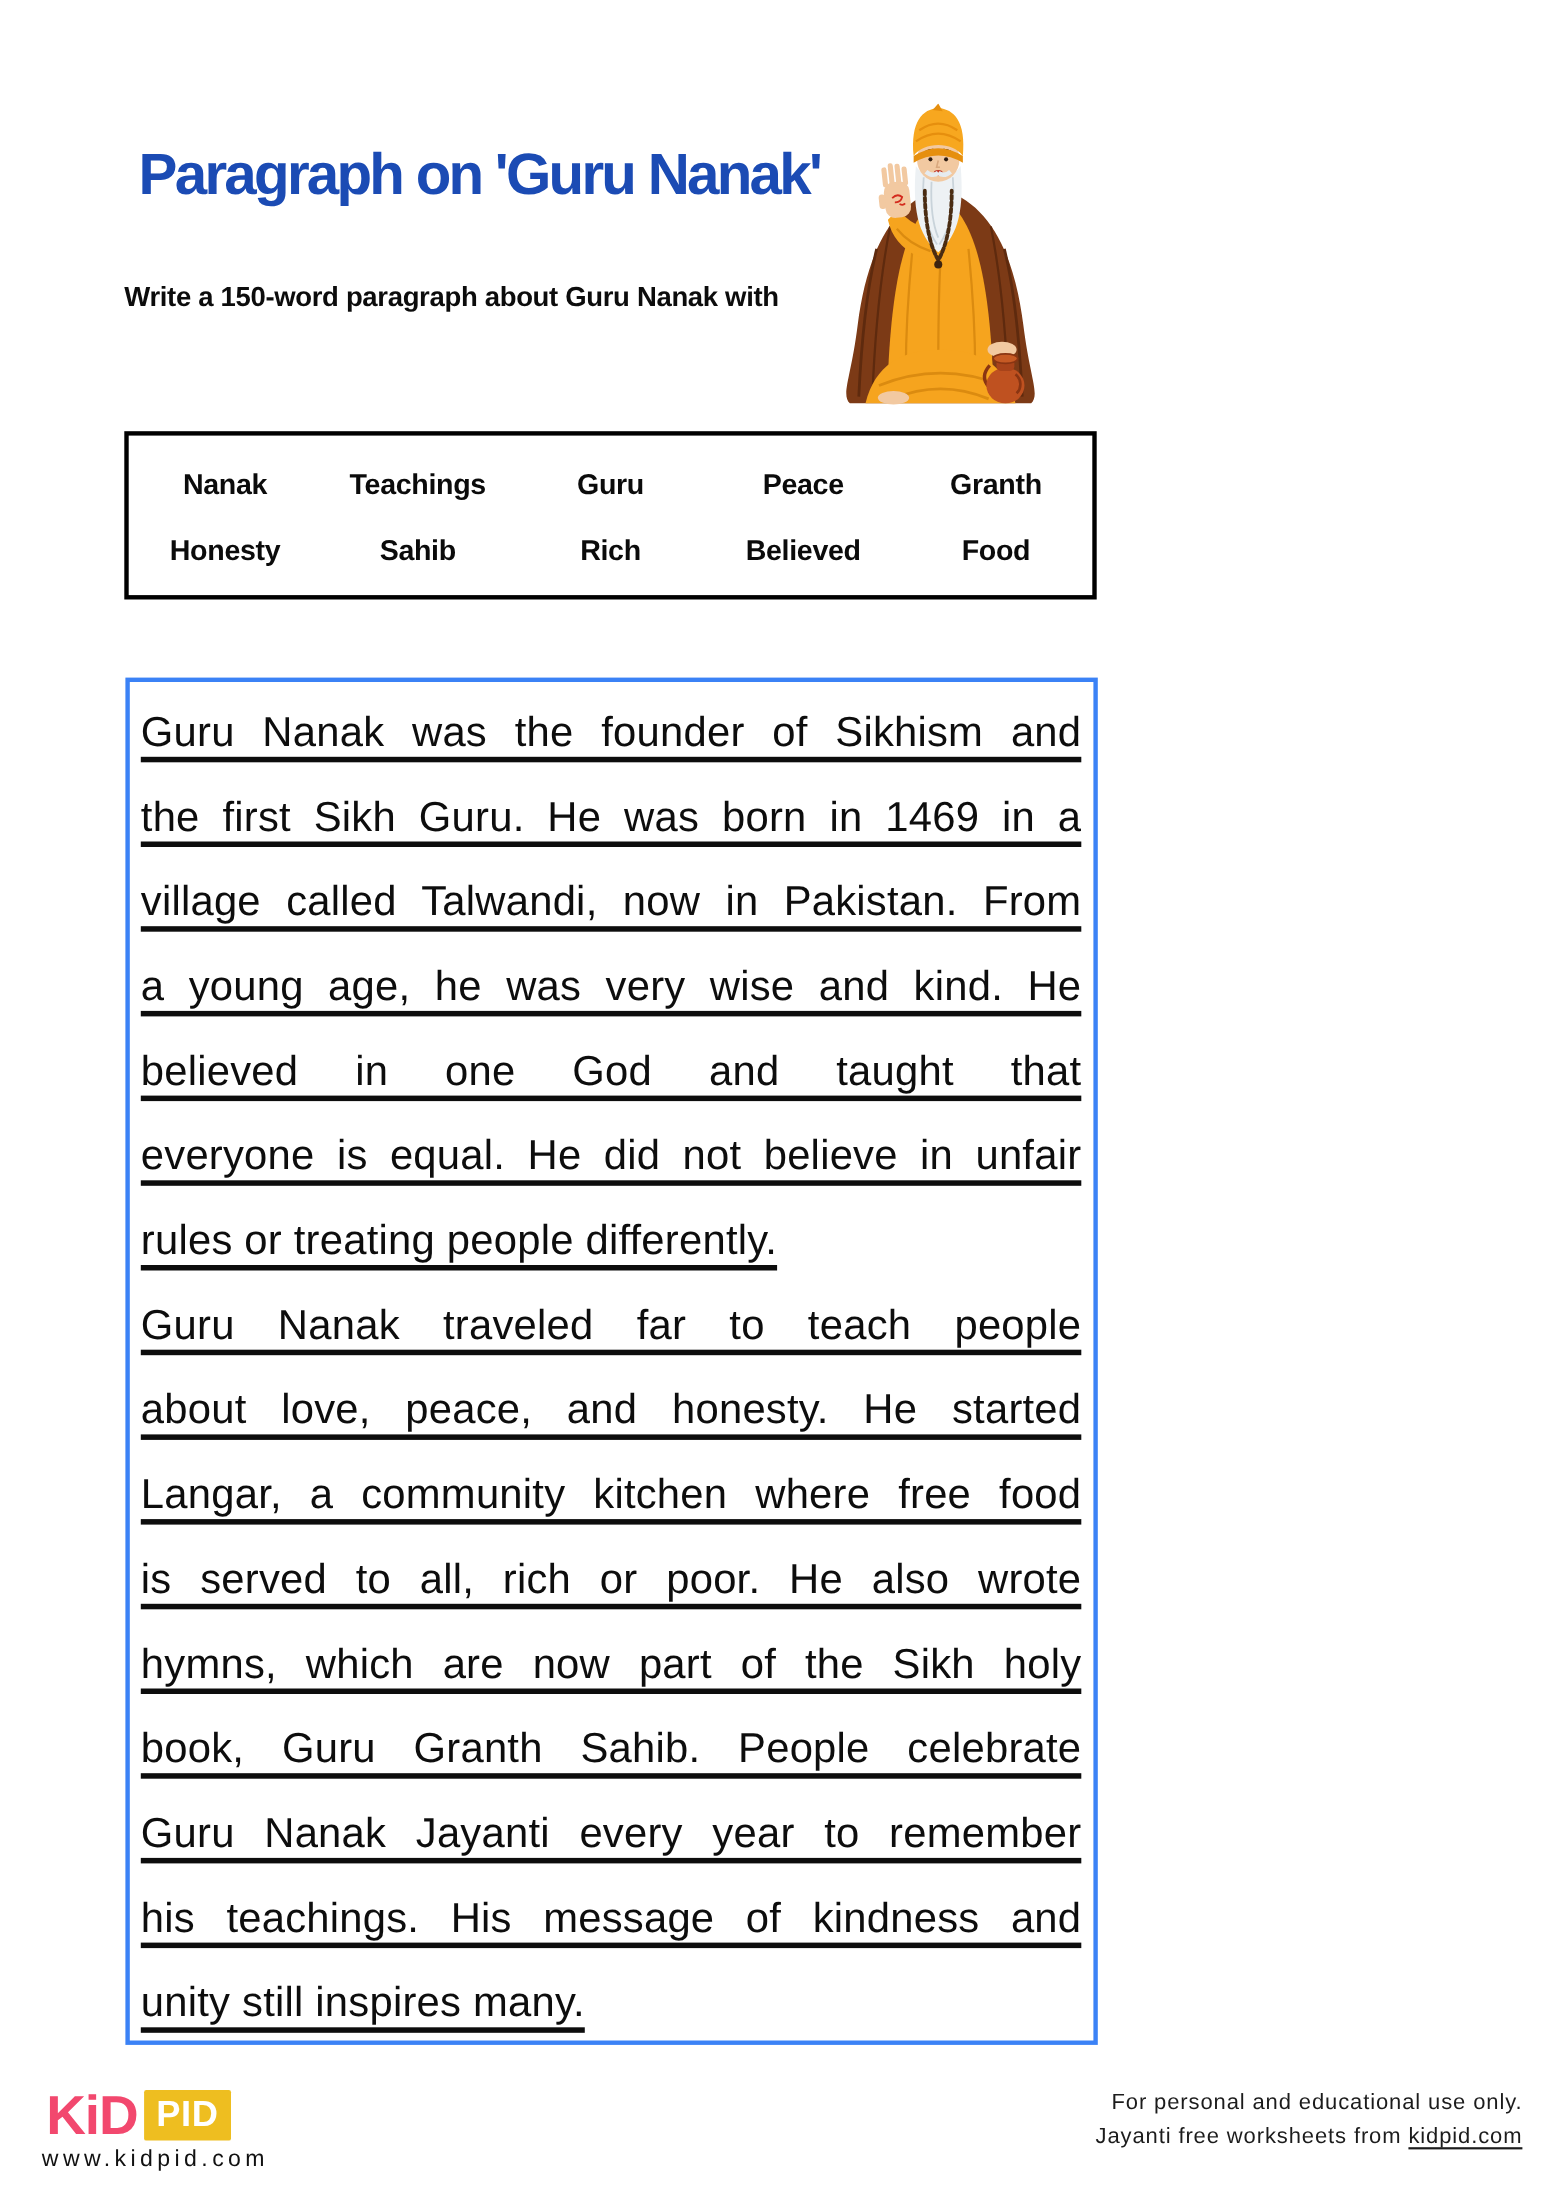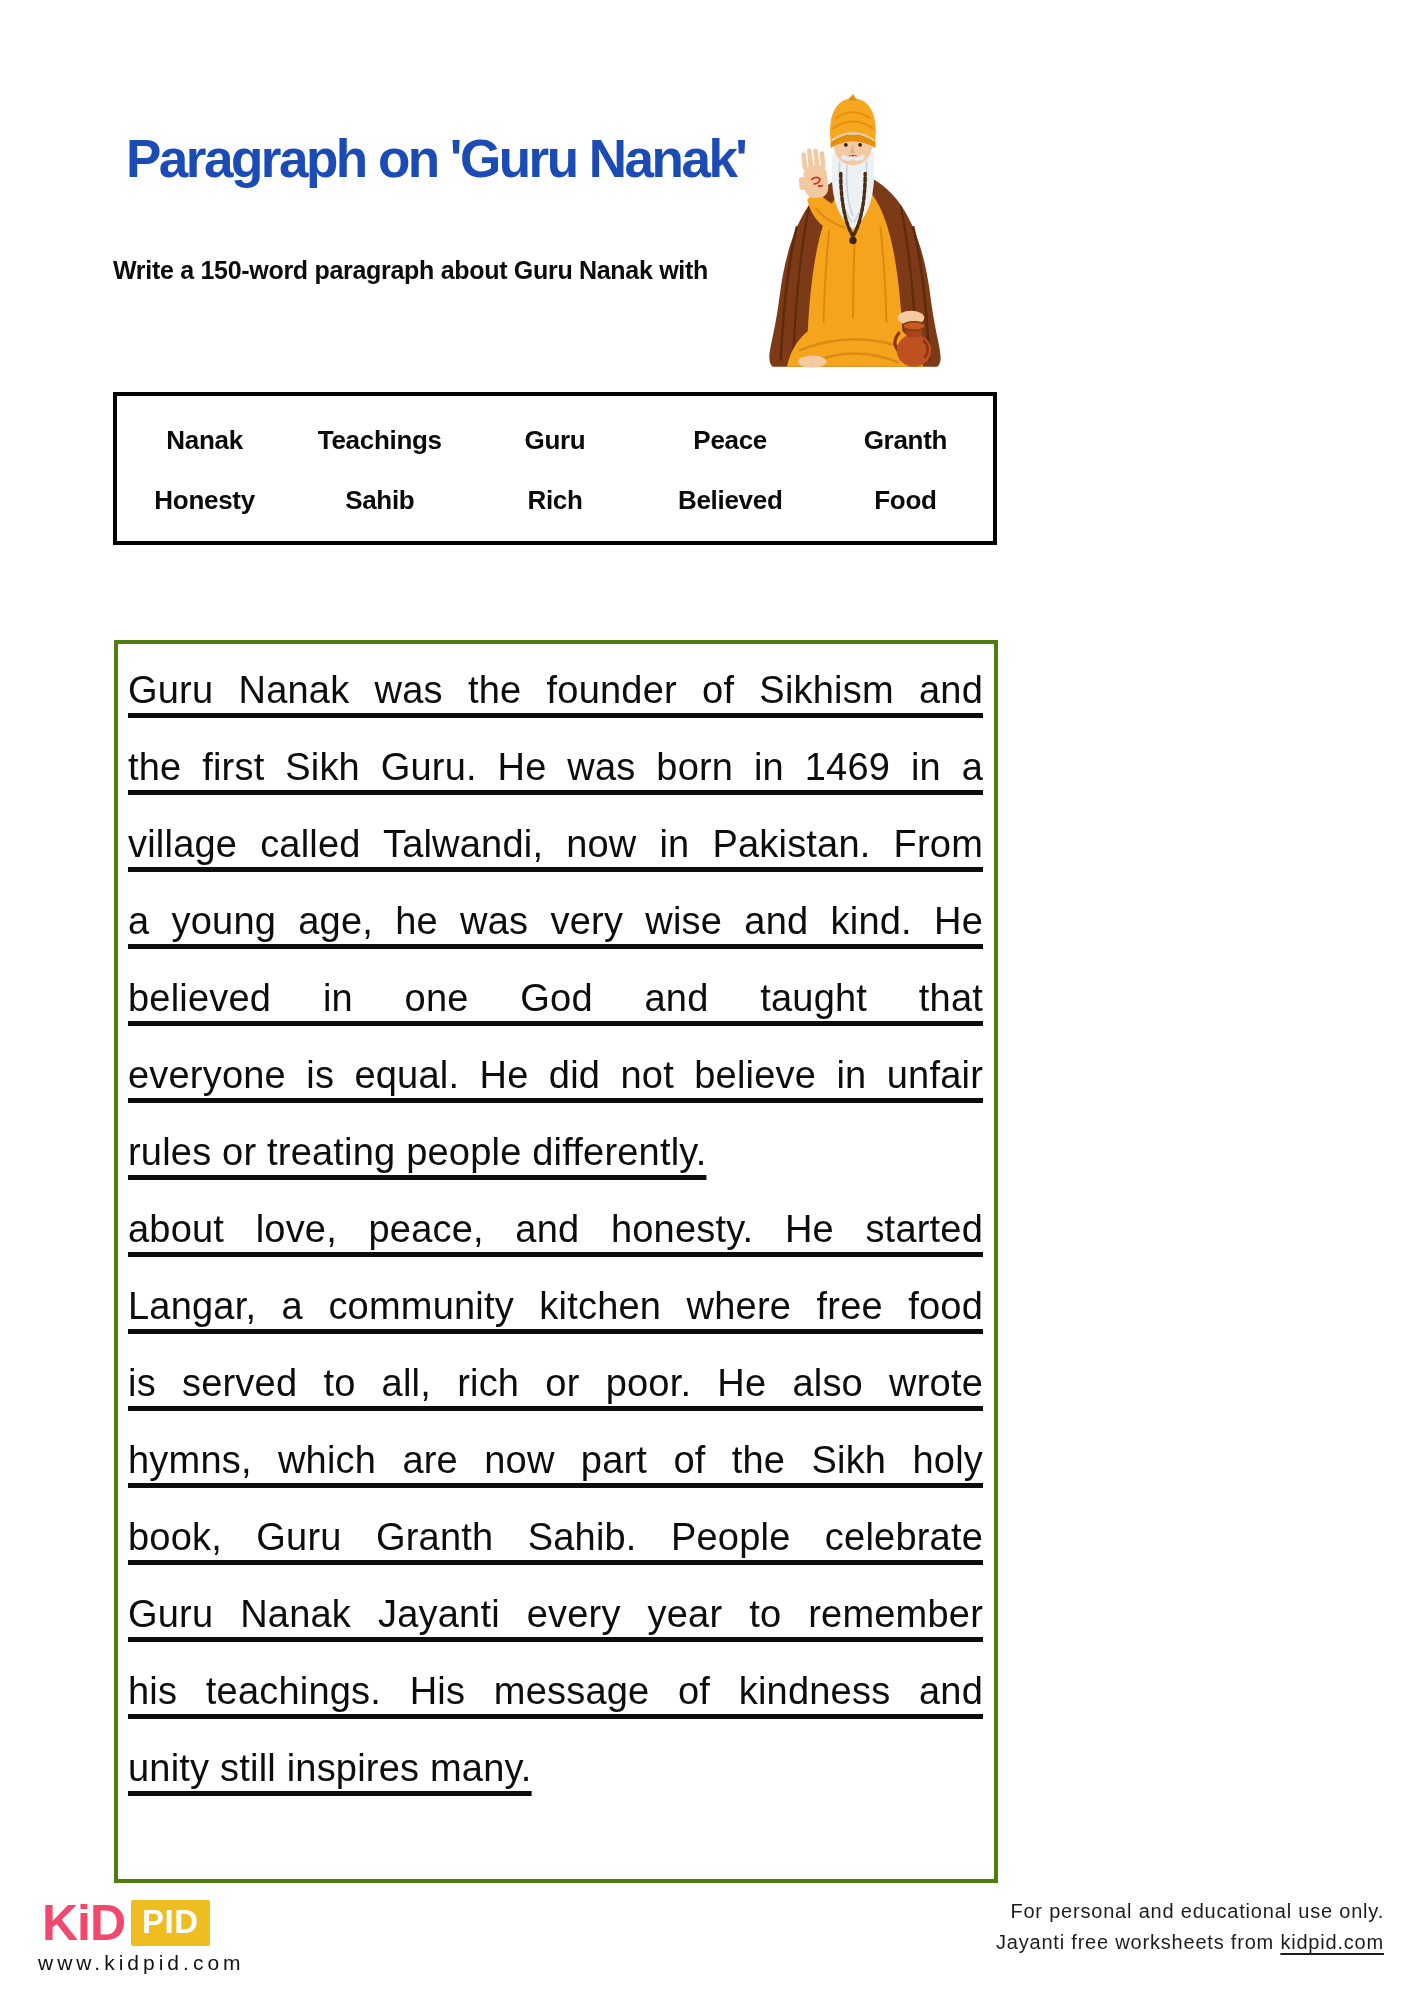--- a/index.html
+++ b/index.html
@@ -38,23 +38,23 @@
     padding:14px 0 10px 0;
   }
   .vocab-row { display:grid; grid-template-columns:repeat(5,1fr); align-items:center; }
   .vocab-word {
     text-align:center; font-size:26px; font-weight:700;
     color:#0b0b0b; letter-spacing:-0.3px;
   }
 
   
   .para-box {
-    position:absolute; left:114px; top:640px;
+    position:absolute; left:114px; top:616px;
     width:884px; height:1243px;
-    border:4px solid #4d7c0f;
+    border:4px solid #3b82f6;
     padding:8px 11px 0 10px;
   }
   .pline {
     height:77px; line-height:77px;
     font-size:38px; font-weight:300; letter-spacing:0.2px;
     color:#0d0d0d;
     text-align:justify; text-align-last:justify; text-justify:inter-word;
     text-decoration:underline;
     text-decoration-thickness:5px;
     text-underline-offset:10px;
@@ -169,20 +169,21 @@
   </div>
 
   <div class="para-box">
     <div class="pline">Guru Nanak was the founder of Sikhism and</div>
     <div class="pline">the first Sikh Guru. He was born in 1469 in a</div>
     <div class="pline">village called Talwandi, now in Pakistan. From</div>
     <div class="pline">a young age, he was very wise and kind. He</div>
     <div class="pline">believed in one God and taught that</div>
     <div class="pline">everyone is equal. He did not believe in unfair</div>
     <div class="pline last">rules or treating people differently.</div>
+    <div class="pline">Guru Nanak traveled far to teach people</div>
     <div class="pline">about love, peace, and honesty. He started</div>
     <div class="pline">Langar, a community kitchen where free food</div>
     <div class="pline">is served to all, rich or poor. He also wrote</div>
     <div class="pline">hymns, which are now part of the Sikh holy</div>
     <div class="pline">book, Guru Granth Sahib. People celebrate</div>
     <div class="pline">Guru Nanak Jayanti every year to remember</div>
     <div class="pline">his teachings. His message of kindness and</div>
     <div class="pline last">unity still inspires many.</div>
   </div>
 

